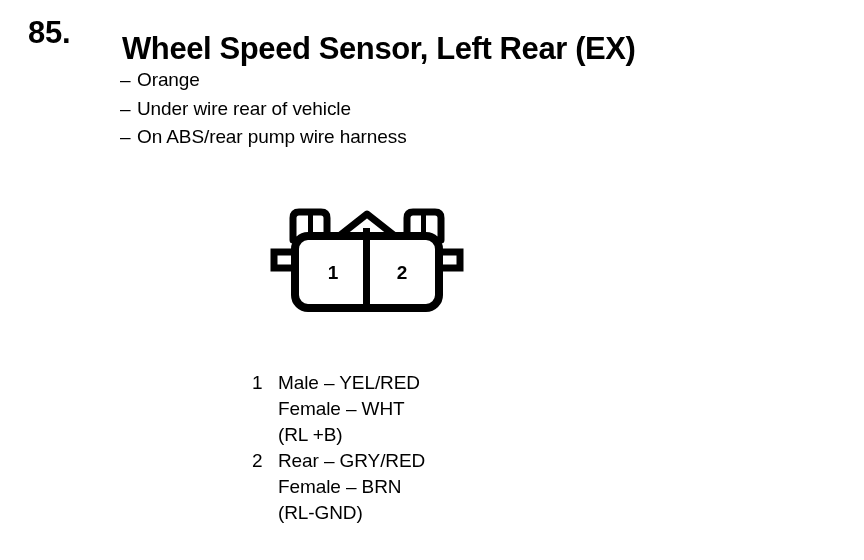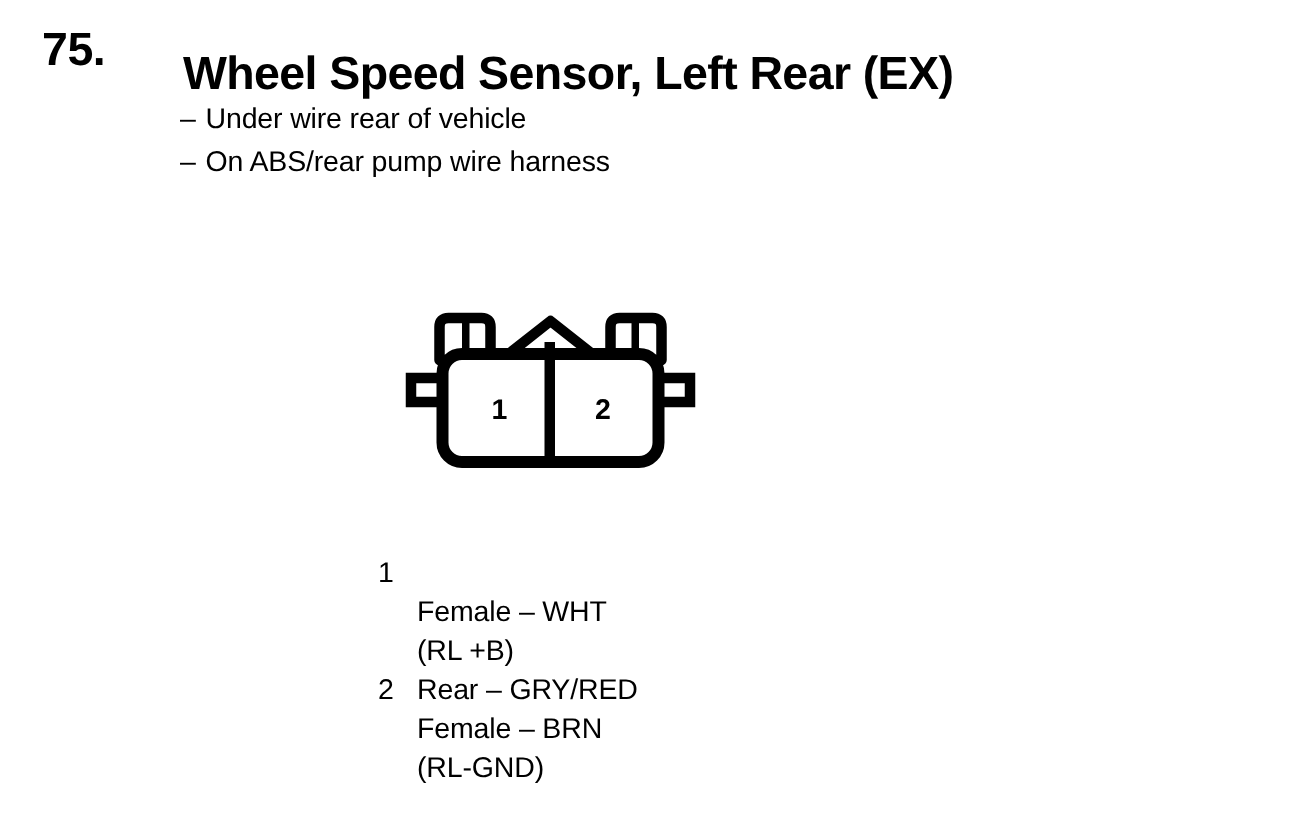--- a/index.html
+++ b/index.html
@@ -108,25 +108,28 @@
     visibility: hidden;
   }
   .legend-text {
     flex: none;
   }
 </style>
 </head>
 <body>
 
 <div class="header">
-  <span class="item-number">75.</span>
+  <span class="item-number">85.</span>
   <span class="page-title">Wheel Speed Sensor, Left Rear (EX)</span>
 </div>
 
 <div class="bullet-list">
+  <div class="bullet-line">
+    <span class="bullet-dash">–</span><span>Orange</span>
+  </div>
   <div class="bullet-line">
     <span class="bullet-dash">–</span><span>Under wire rear of vehicle</span>
   </div>
   <div class="bullet-line">
     <span class="bullet-dash">–</span><span>On ABS/rear pump wire harness</span>
   </div>
 </div>
 
 <div class="connector-figure">
   <svg width="210" height="120" viewBox="0 0 210 120" xmlns="http://www.w3.org/2000/svg">
@@ -157,20 +160,21 @@
     <text class="pin-number-label" x="71" y="79" text-anchor="middle">1</text>
     <text class="pin-number-label" x="140" y="79" text-anchor="middle">2</text>
   </svg>
 </div>
 
 <div class="legend">
 
   <div class="legend-group">
     <div class="legend-row">
       <span class="legend-pin">1</span>
+      <span class="legend-text">Male – YEL/RED</span>
     </div>
     <div class="legend-row">
       <span class="legend-pin blank">1</span>
       <span class="legend-text">Female – WHT</span>
     </div>
     <div class="legend-row">
       <span class="legend-pin blank">1</span>
       <span class="legend-text">(RL +B)</span>
     </div>
   </div>

